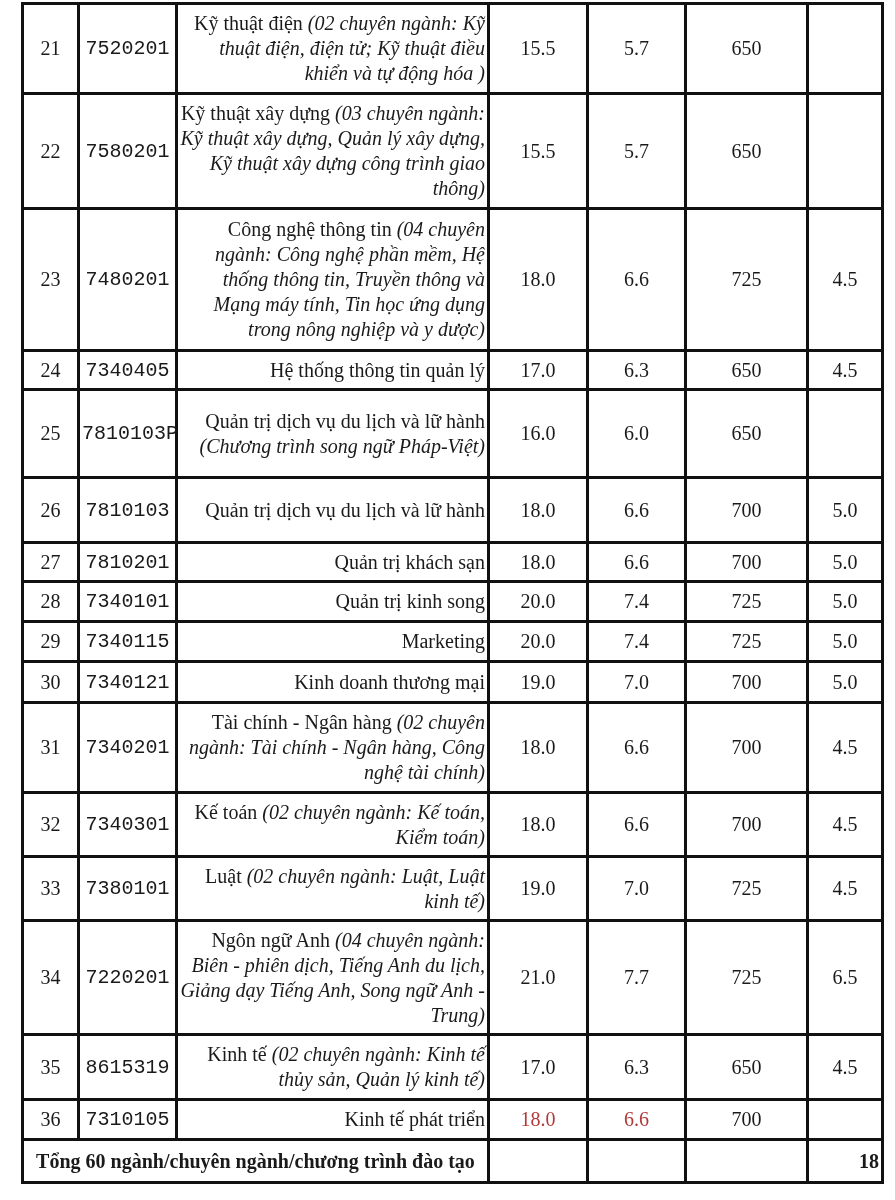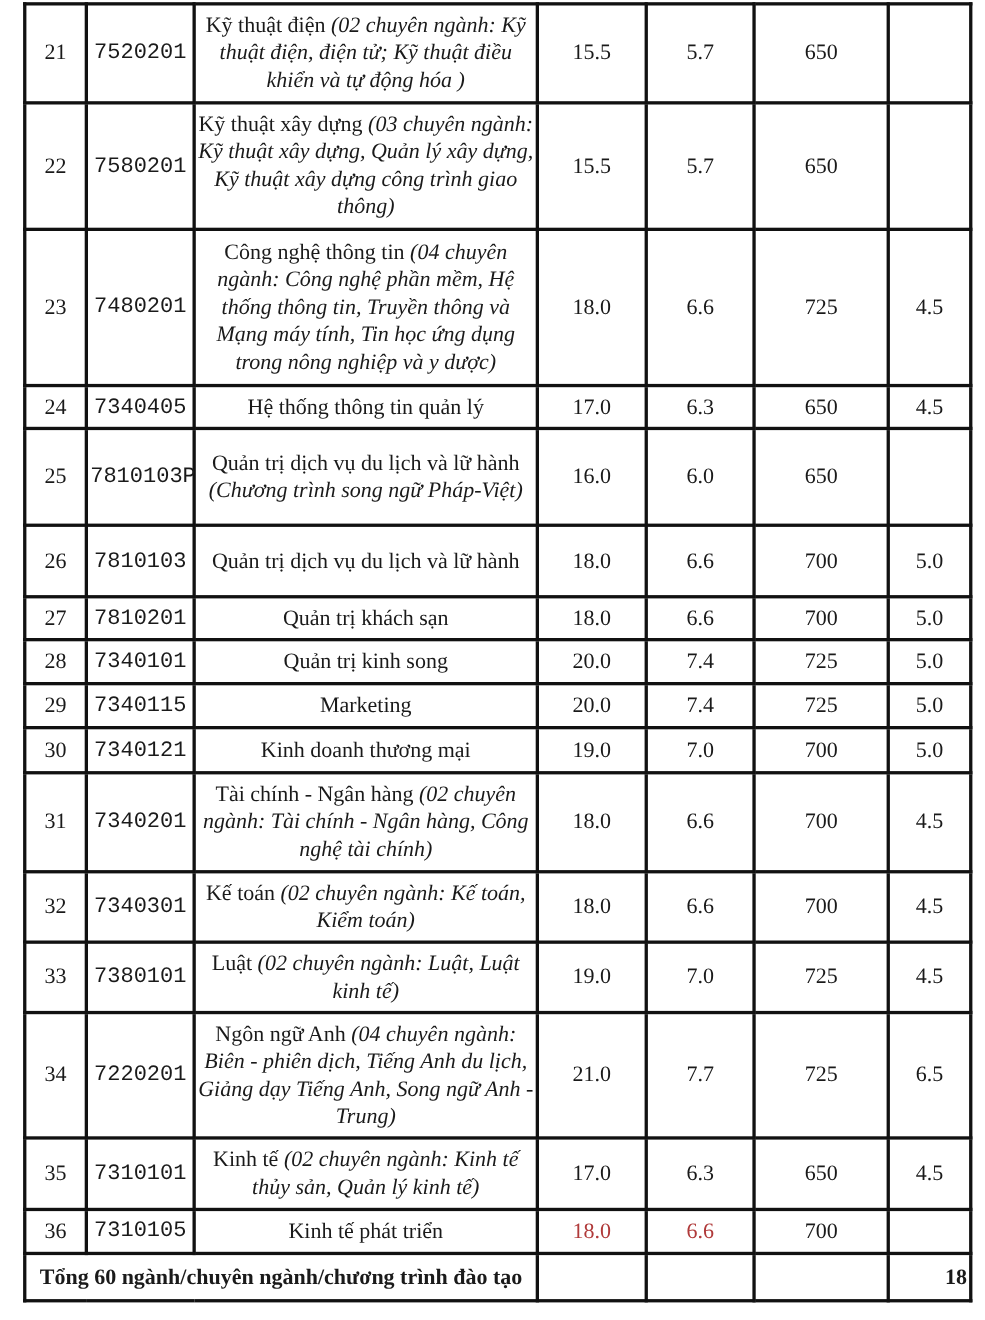--- a/index.html
+++ b/index.html
@@ -12,21 +12,21 @@
     font-size: 20px; line-height: 25px;
   }
   table.admissions td {
     border: 3px solid #111;
     padding: 0 2px;
     vertical-align: middle;
     box-sizing: border-box;
   }
   td.c-stt { text-align: center; }
   td.c-code { text-align: center; padding: 0 1px; white-space: nowrap; font-family: Liberation Mono, monospace; }
-  td.c-name { text-align: center; padding: 1px 3px 2px 3px; }
+  td.c-name { text-align: right; padding: 1px 3px 2px 3px; }
   td.c-num { text-align: center; }
   td.total-label { text-align: center; padding-left: 4px; font-weight: bold; }
   td.total-value { text-align: right; font-weight: bold; }
   .red { color: #b03a3a; }
   .it { font-style: italic; }
 </style>
 </head>
 <body>
 
 <table class="admissions">
@@ -161,21 +161,21 @@
     <td class="c-stt">34</td>
     <td class="c-code">7220201</td>
     <td class="c-name"><span>Ngôn ngữ Anh </span><span class="it">(04 chuyên ngành: Biên - phiên dịch, Tiếng Anh du lịch, Giảng dạy Tiếng Anh, Song ngữ Anh - Trung)</span></td>
     <td class="c-num">21.0</td>
     <td class="c-num">7.7</td>
     <td class="c-num">725</td>
     <td class="c-num">6.5</td>
   </tr>
       <tr style="height: 65px;">
     <td class="c-stt">35</td>
-    <td class="c-code">7310101</td>
+    <td class="c-code">8615319</td>
     <td class="c-name"><span>Kinh tế </span><span class="it">(02 chuyên ngành: Kinh tế thủy sản, Quản lý kinh tế)</span></td>
     <td class="c-num">17.0</td>
     <td class="c-num">6.3</td>
     <td class="c-num">650</td>
     <td class="c-num">4.5</td>
   </tr>
       <tr style="height: 40px;">
     <td class="c-stt">36</td>
     <td class="c-code">7310105</td>
     <td class="c-name"><span>Kinh tế phát triển</span><span class="it"></span></td>

